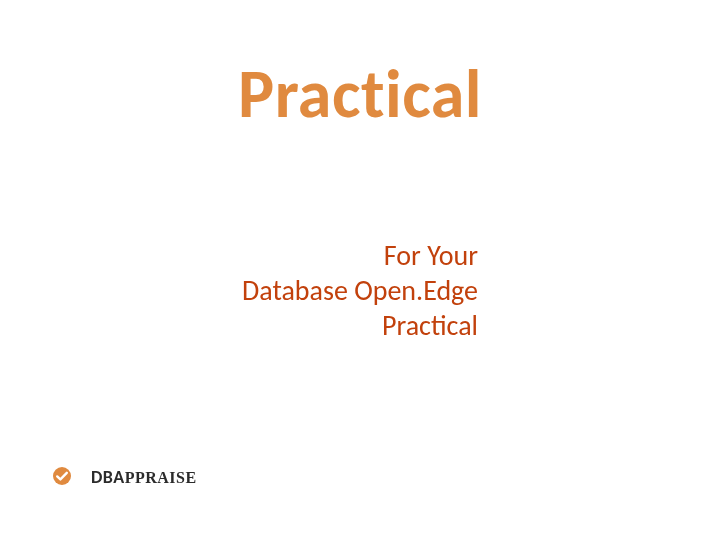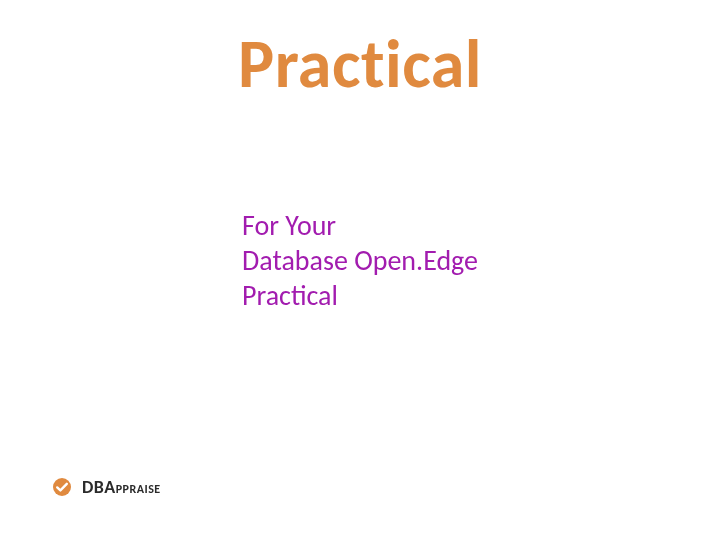--- a/index.html
+++ b/index.html
@@ -9,61 +9,61 @@
     font-family: "Calibri", "Segoe UI", Arial, sans-serif;
     position: relative;
   }
   .slide {
     width: 720px;
     height: 540px;
     position: relative;
     display: flex;
     flex-direction: column;
     align-items: center;
-    padding-top: 26px;
+    padding-top: 56px;
   }
   .title {
     color: #e08a3f;
     font-weight: 700;
     font-size: 68px;
     line-height: 1.12;
     text-align: center;
     letter-spacing: 0.5px;
   }
   .subtitle {
-    color: #a21caf;
+    color: #c2410c;
     font-weight: 400;
     font-size: 28px;
     line-height: 1.25;
-    text-align: left;
+    text-align: right;
     margin-top: 30px;
   }
   .logo {
     position: absolute;
     left: 52px;
-    bottom: 42px;
+    bottom: 52px;
     display: flex;
-    align-items: center;
-    gap: 10px;
+    align-items: flex-start;
+    gap: 19px;
   }
   .logo-icon {
     width: 20px;
     height: 20px;
     flex-shrink: 0;
   }
   .logo-text {
     font-weight: 900;
     color: #2b2b2b;
     font-size: 16px;
     letter-spacing: 0.5px;
     display: inline-flex;
     align-items: baseline;
   }
   .logo-text .big { font-size: 18px; }
-  .logo-text .small { font-size: 12px; }
+  .logo-text .small { font-size: 16px; font-family: Liberation Serif, serif; }
 </style>
 </head>
 <body>
 
 <div class="slide">
 
   <h1 class="title">
     <span>Practical</span><br>
     <br>
   </h1>

